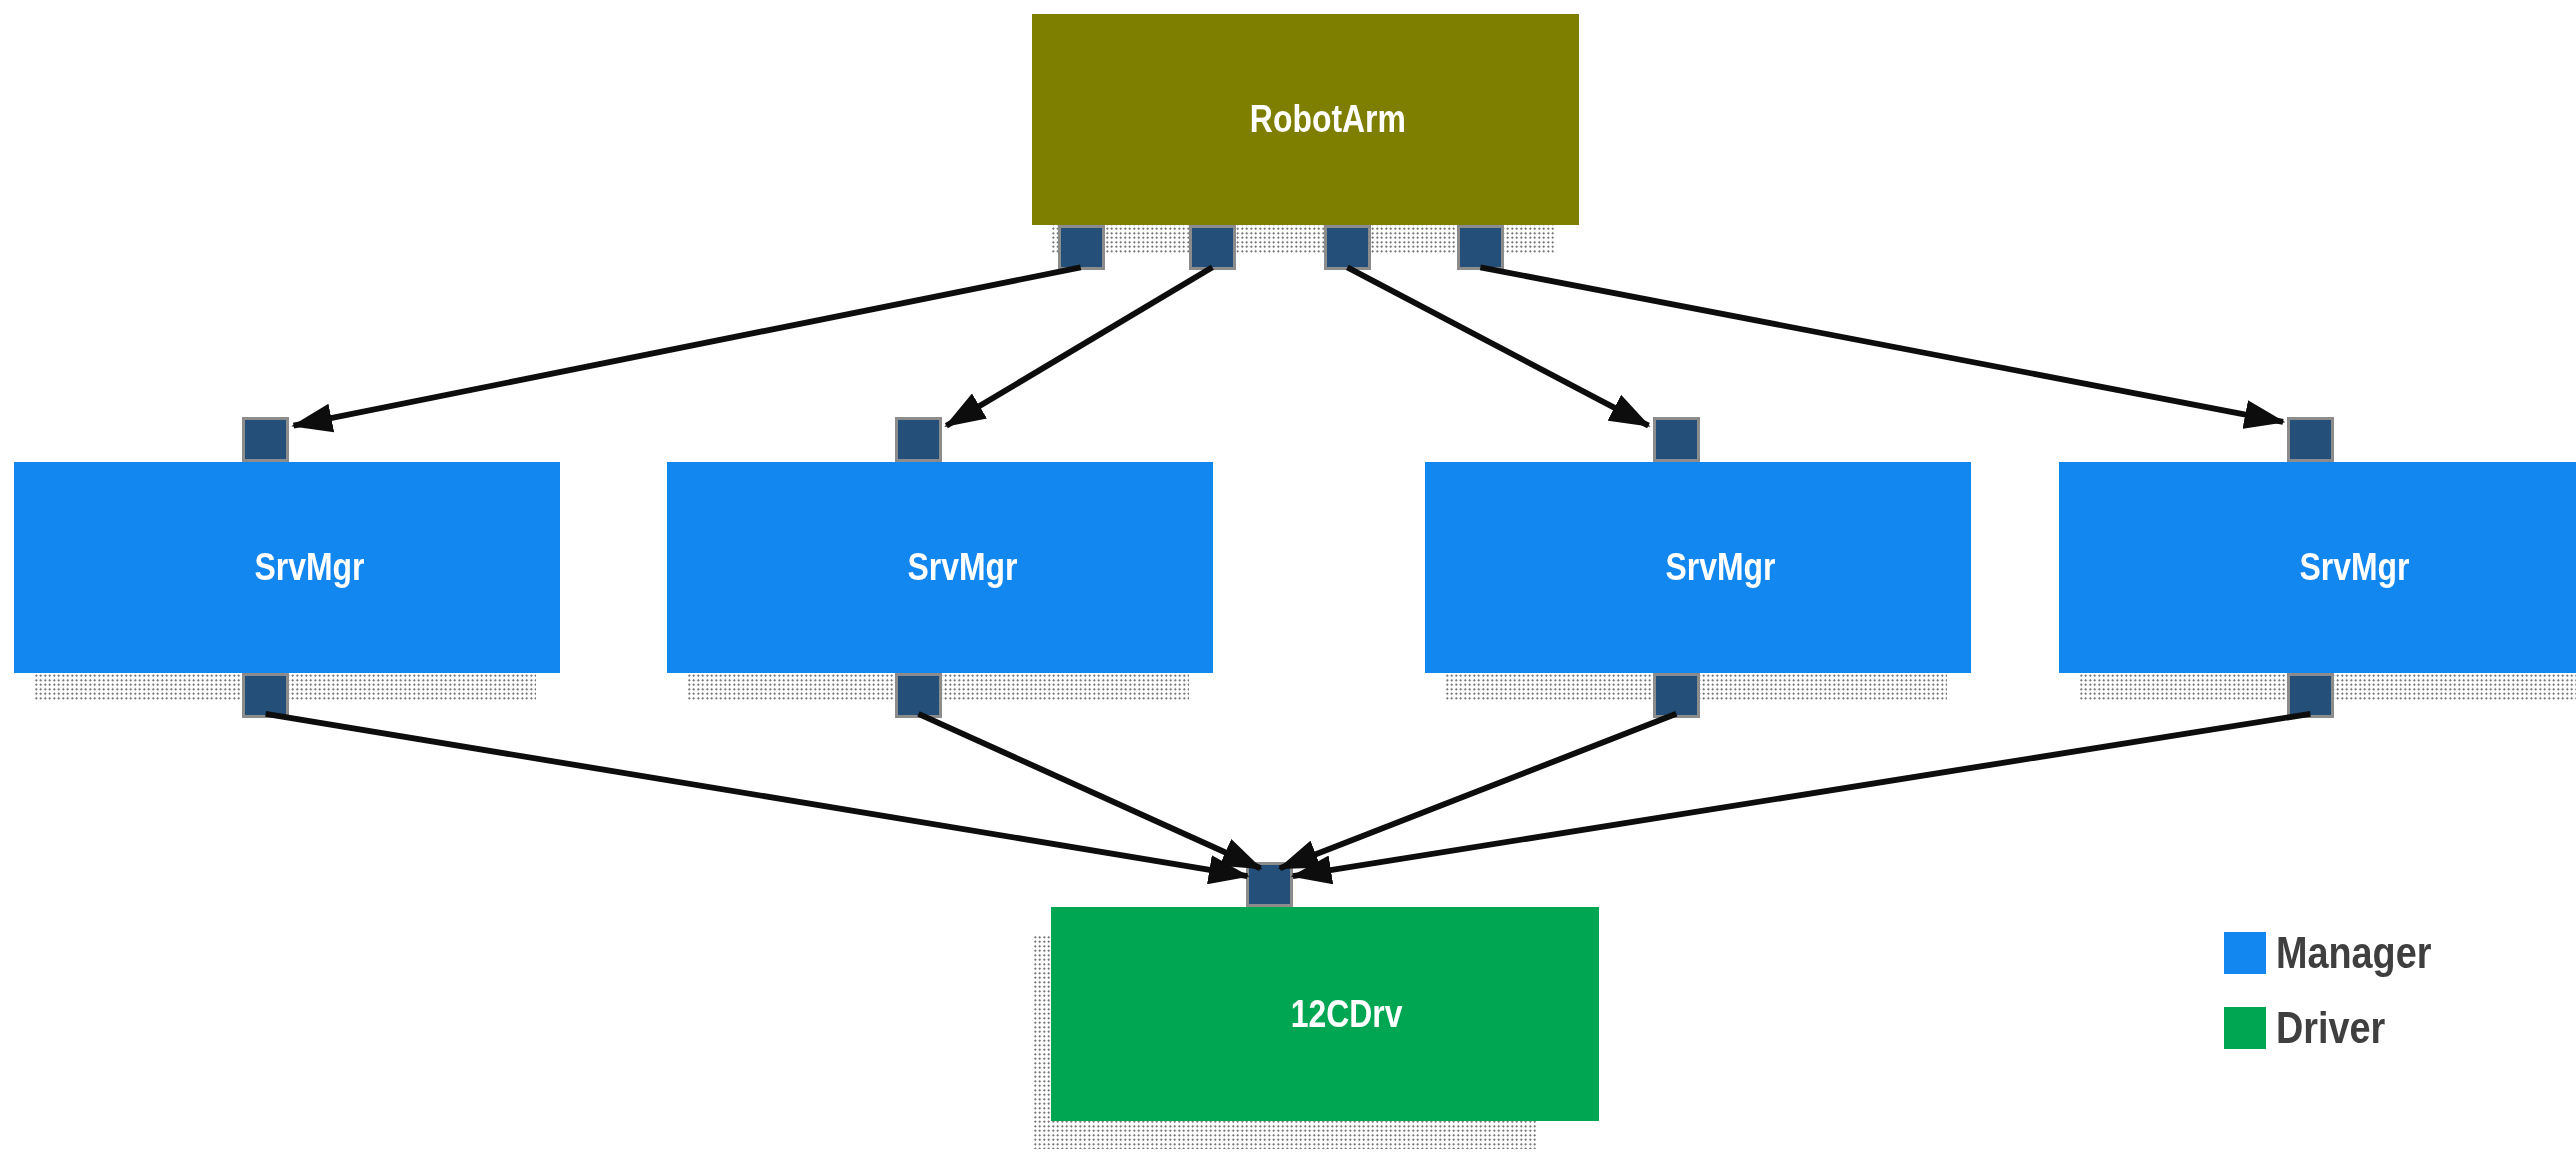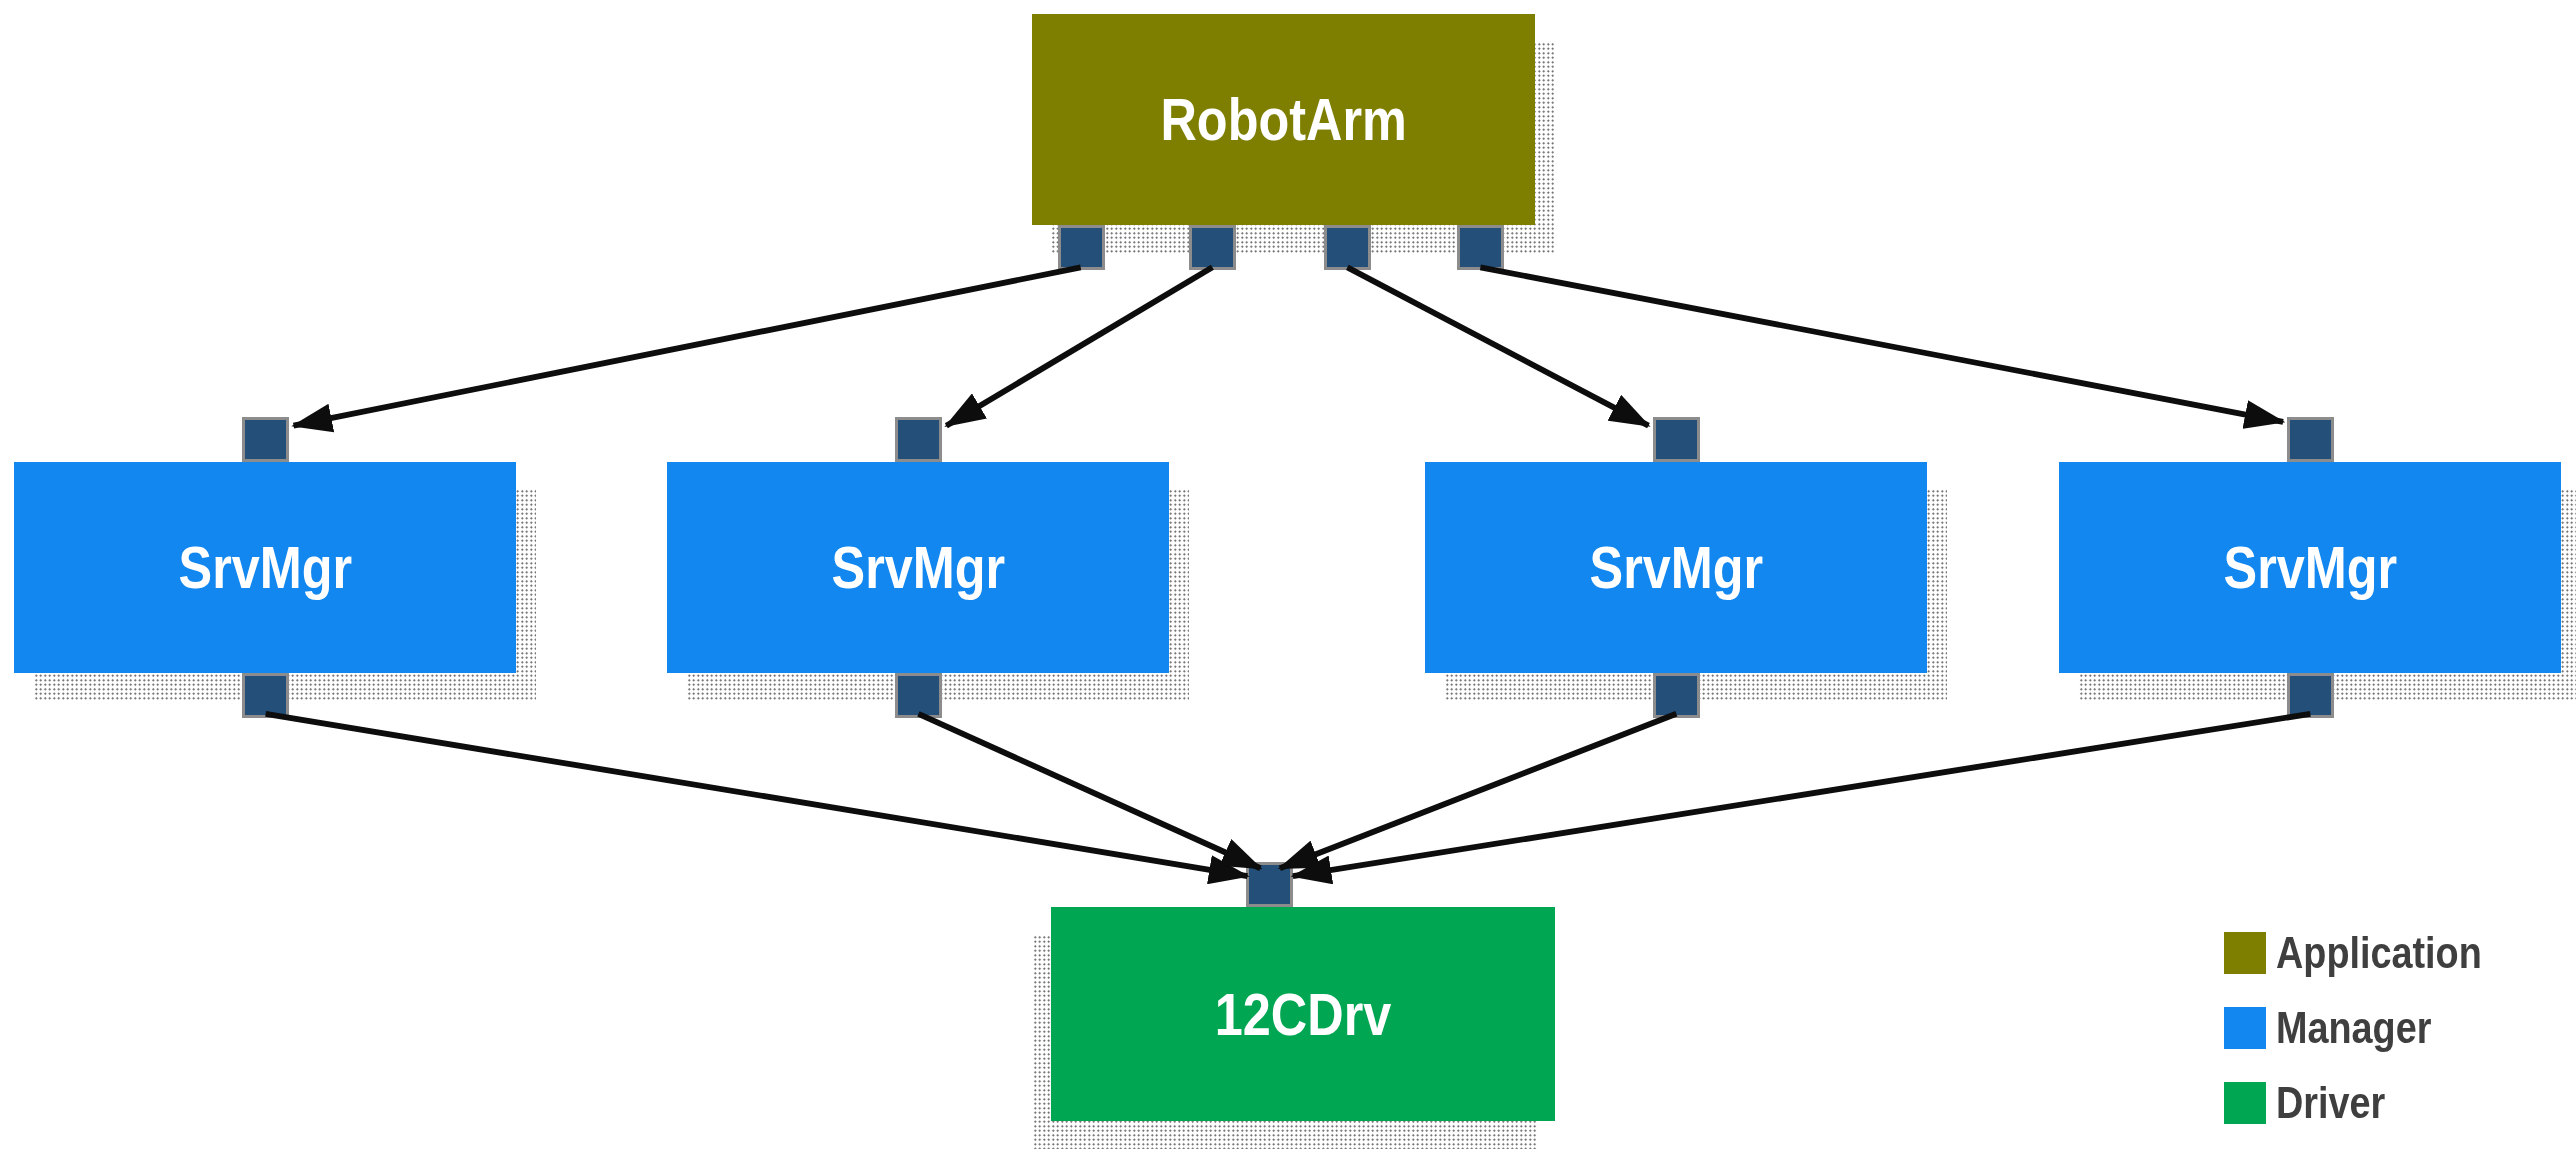--- a/index.html
+++ b/index.html
@@ -14,21 +14,21 @@
   .halftone{
     position:absolute;
     background-image:radial-gradient(circle, #3c3c3c 0.8px, transparent 1.2px);
     background-size:4.5px 4.5px;
     opacity:.85;
   }
   
   .node{
     position:absolute;
     display:flex;align-items:center;justify-content:center;
-    color:#ffffff;font-weight:bold;font-size:60px;
+    color:#ffffff;font-weight:bold;font-size:38px;padding-left:44px;
   }
   .node .lbl{transform:scaleX(.84);transform-origin:center;white-space:nowrap;letter-spacing:0px;}
   
   .port{
     position:absolute;
     width:47px;height:45px;
     box-sizing:border-box;
     border:3.9px solid #8c8c8c;
     background:#234F79;
   }
@@ -132,24 +132,20 @@
         <line x1="2281" y1="412" x2="3518" y2="650" stroke="#0D0D0D" stroke-width="9" marker-end="url(#ah)"></line>
         <line x1="409" y1="1100" x2="1922" y2="1350" stroke="#0D0D0D" stroke-width="9" marker-end="url(#ah)"></line>
         <line x1="1415" y1="1100" x2="1942" y2="1338" stroke="#0D0D0D" stroke-width="9" marker-end="url(#ah)"></line>
         <line x1="2583" y1="1100" x2="1972" y2="1338" stroke="#0D0D0D" stroke-width="9" marker-end="url(#ah)"></line>
         <line x1="3560" y1="1100" x2="1992" y2="1350" stroke="#0D0D0D" stroke-width="9" marker-end="url(#ah)"></line>
       </g>
   </svg>
 
   <div id="legend">
     <div class="legend-row">
-      <div class="legend-swatch" style="background: rgb(126, 126, 0);"></div>
-      <div class="legend-label">Application</div>
-    </div>
-    <div class="legend-row">
       <div class="legend-swatch" style="background: rgb(18, 135, 239);"></div>
       <div class="legend-label">Manager</div>
     </div>
     <div class="legend-row">
       <div class="legend-swatch" style="background: rgb(0, 166, 81);"></div>
       <div class="legend-label">Driver</div>
     </div>
   </div>
 
 </div>

